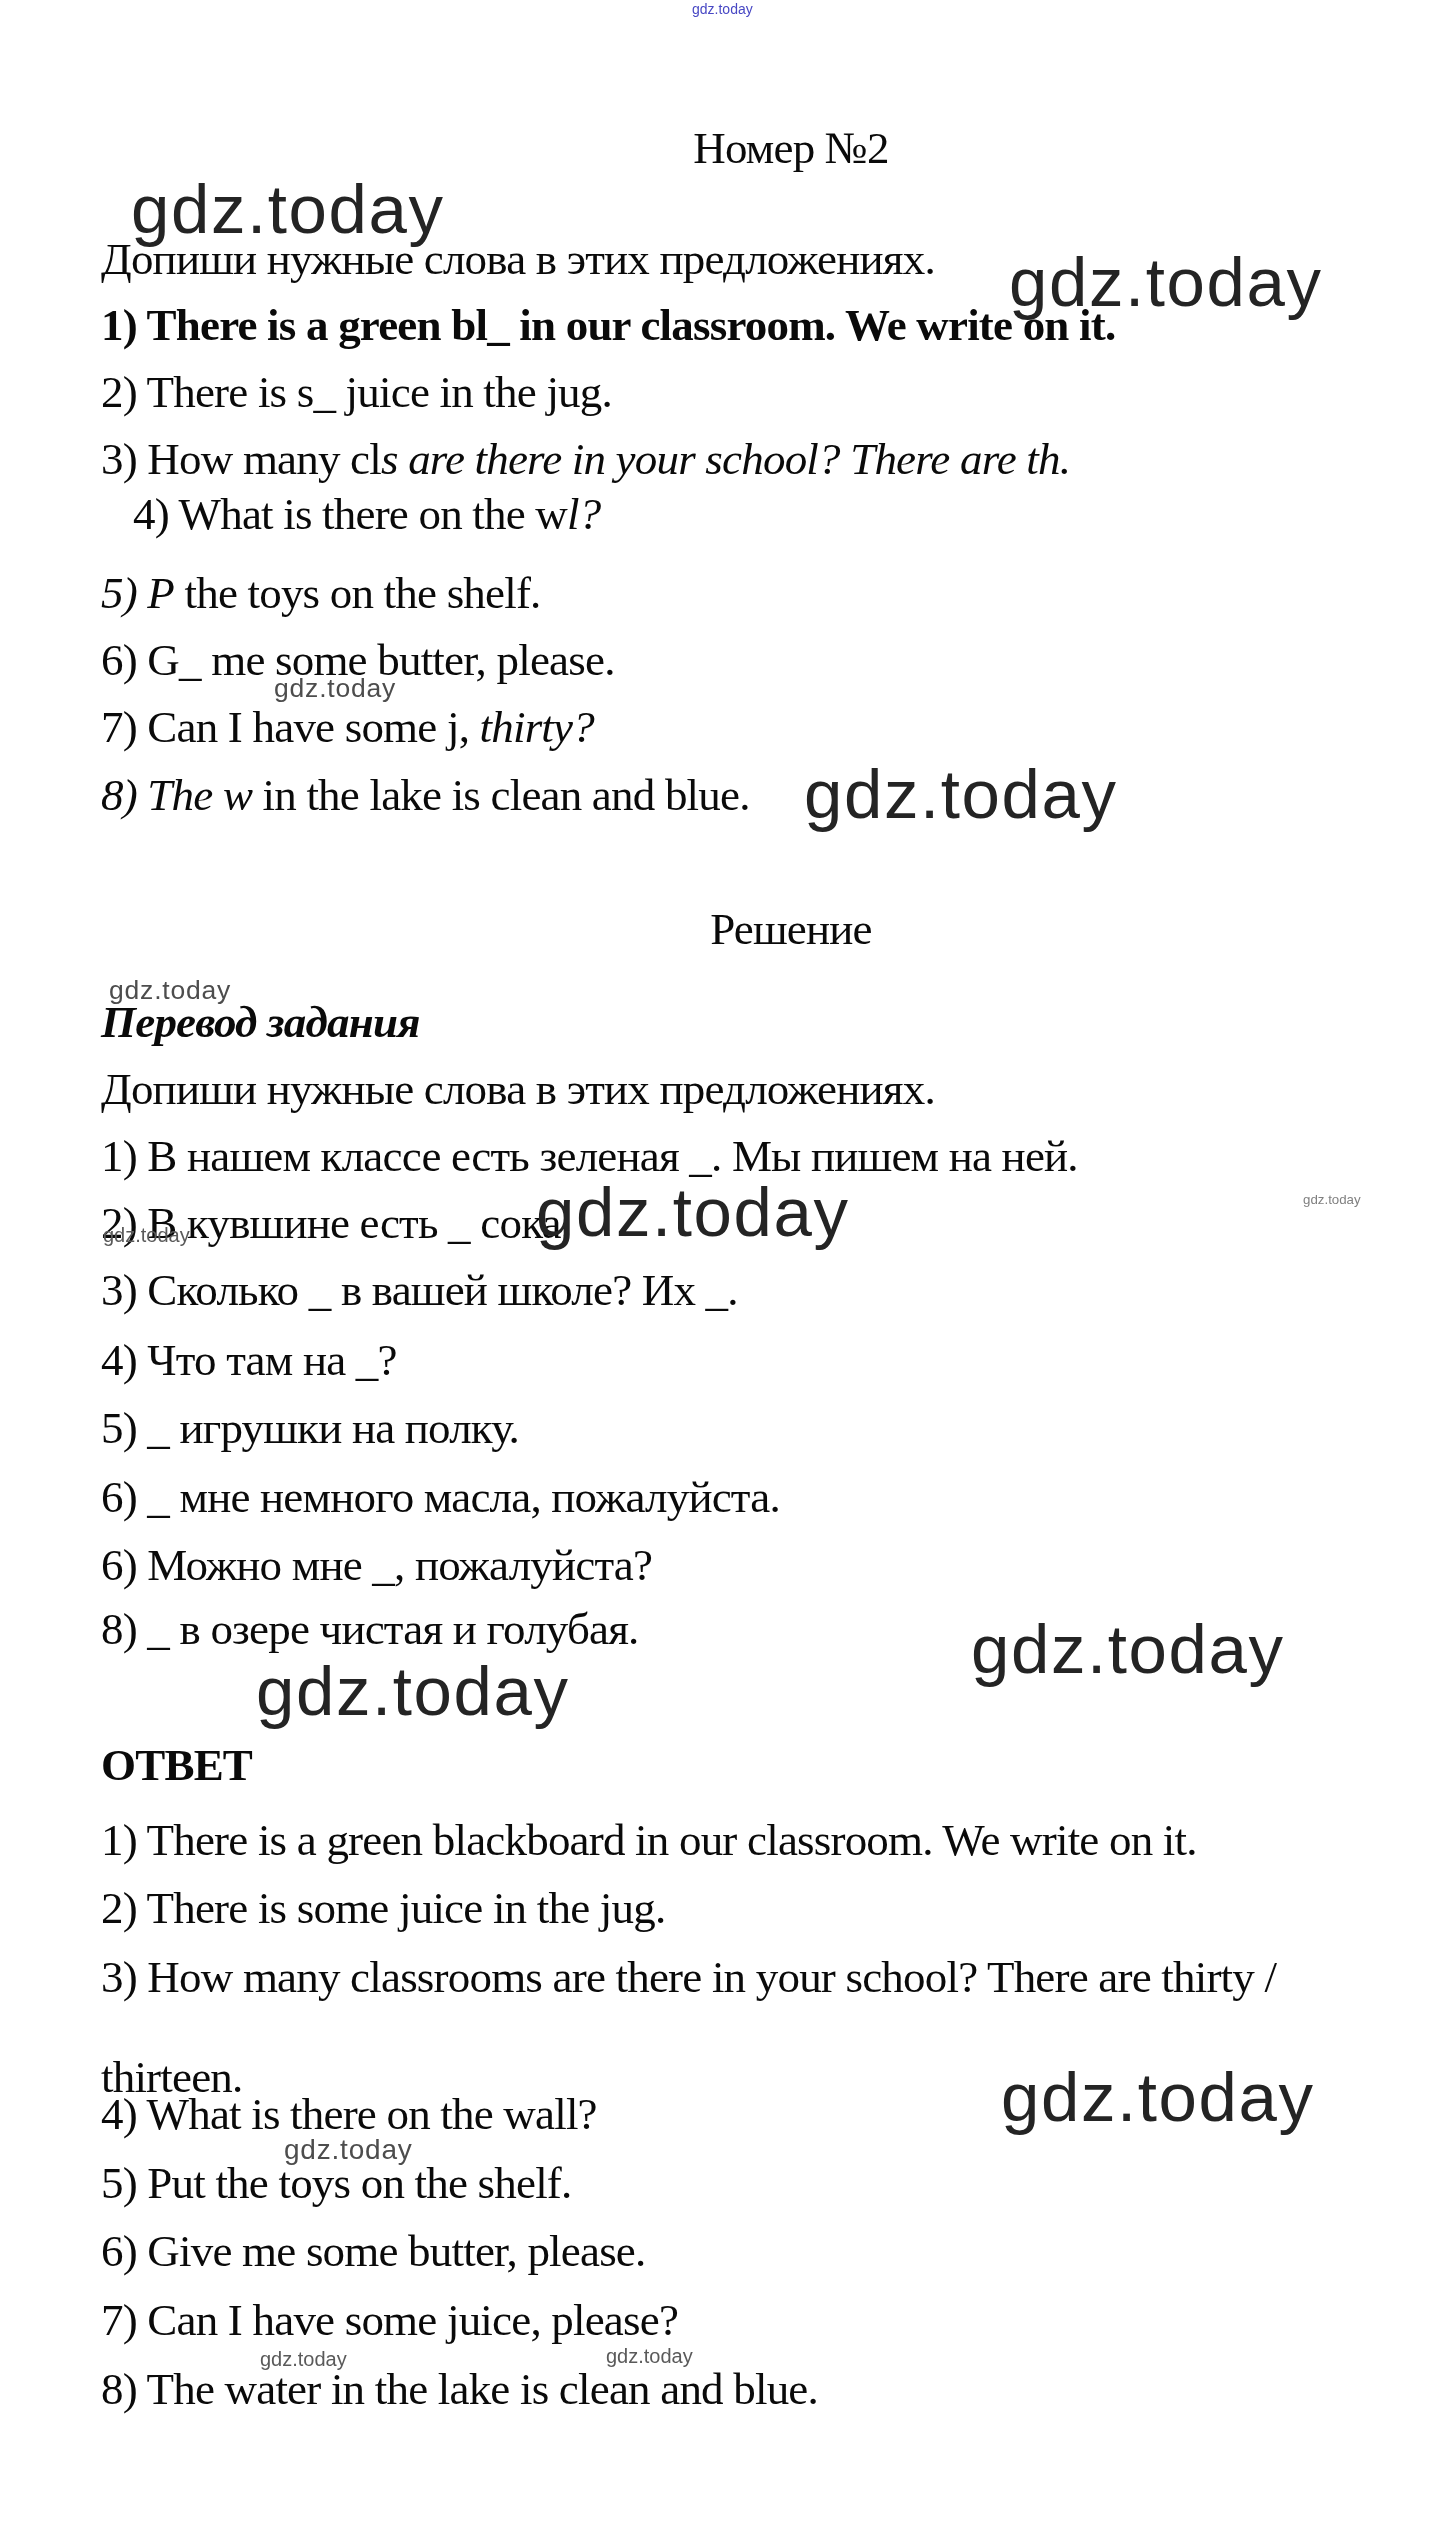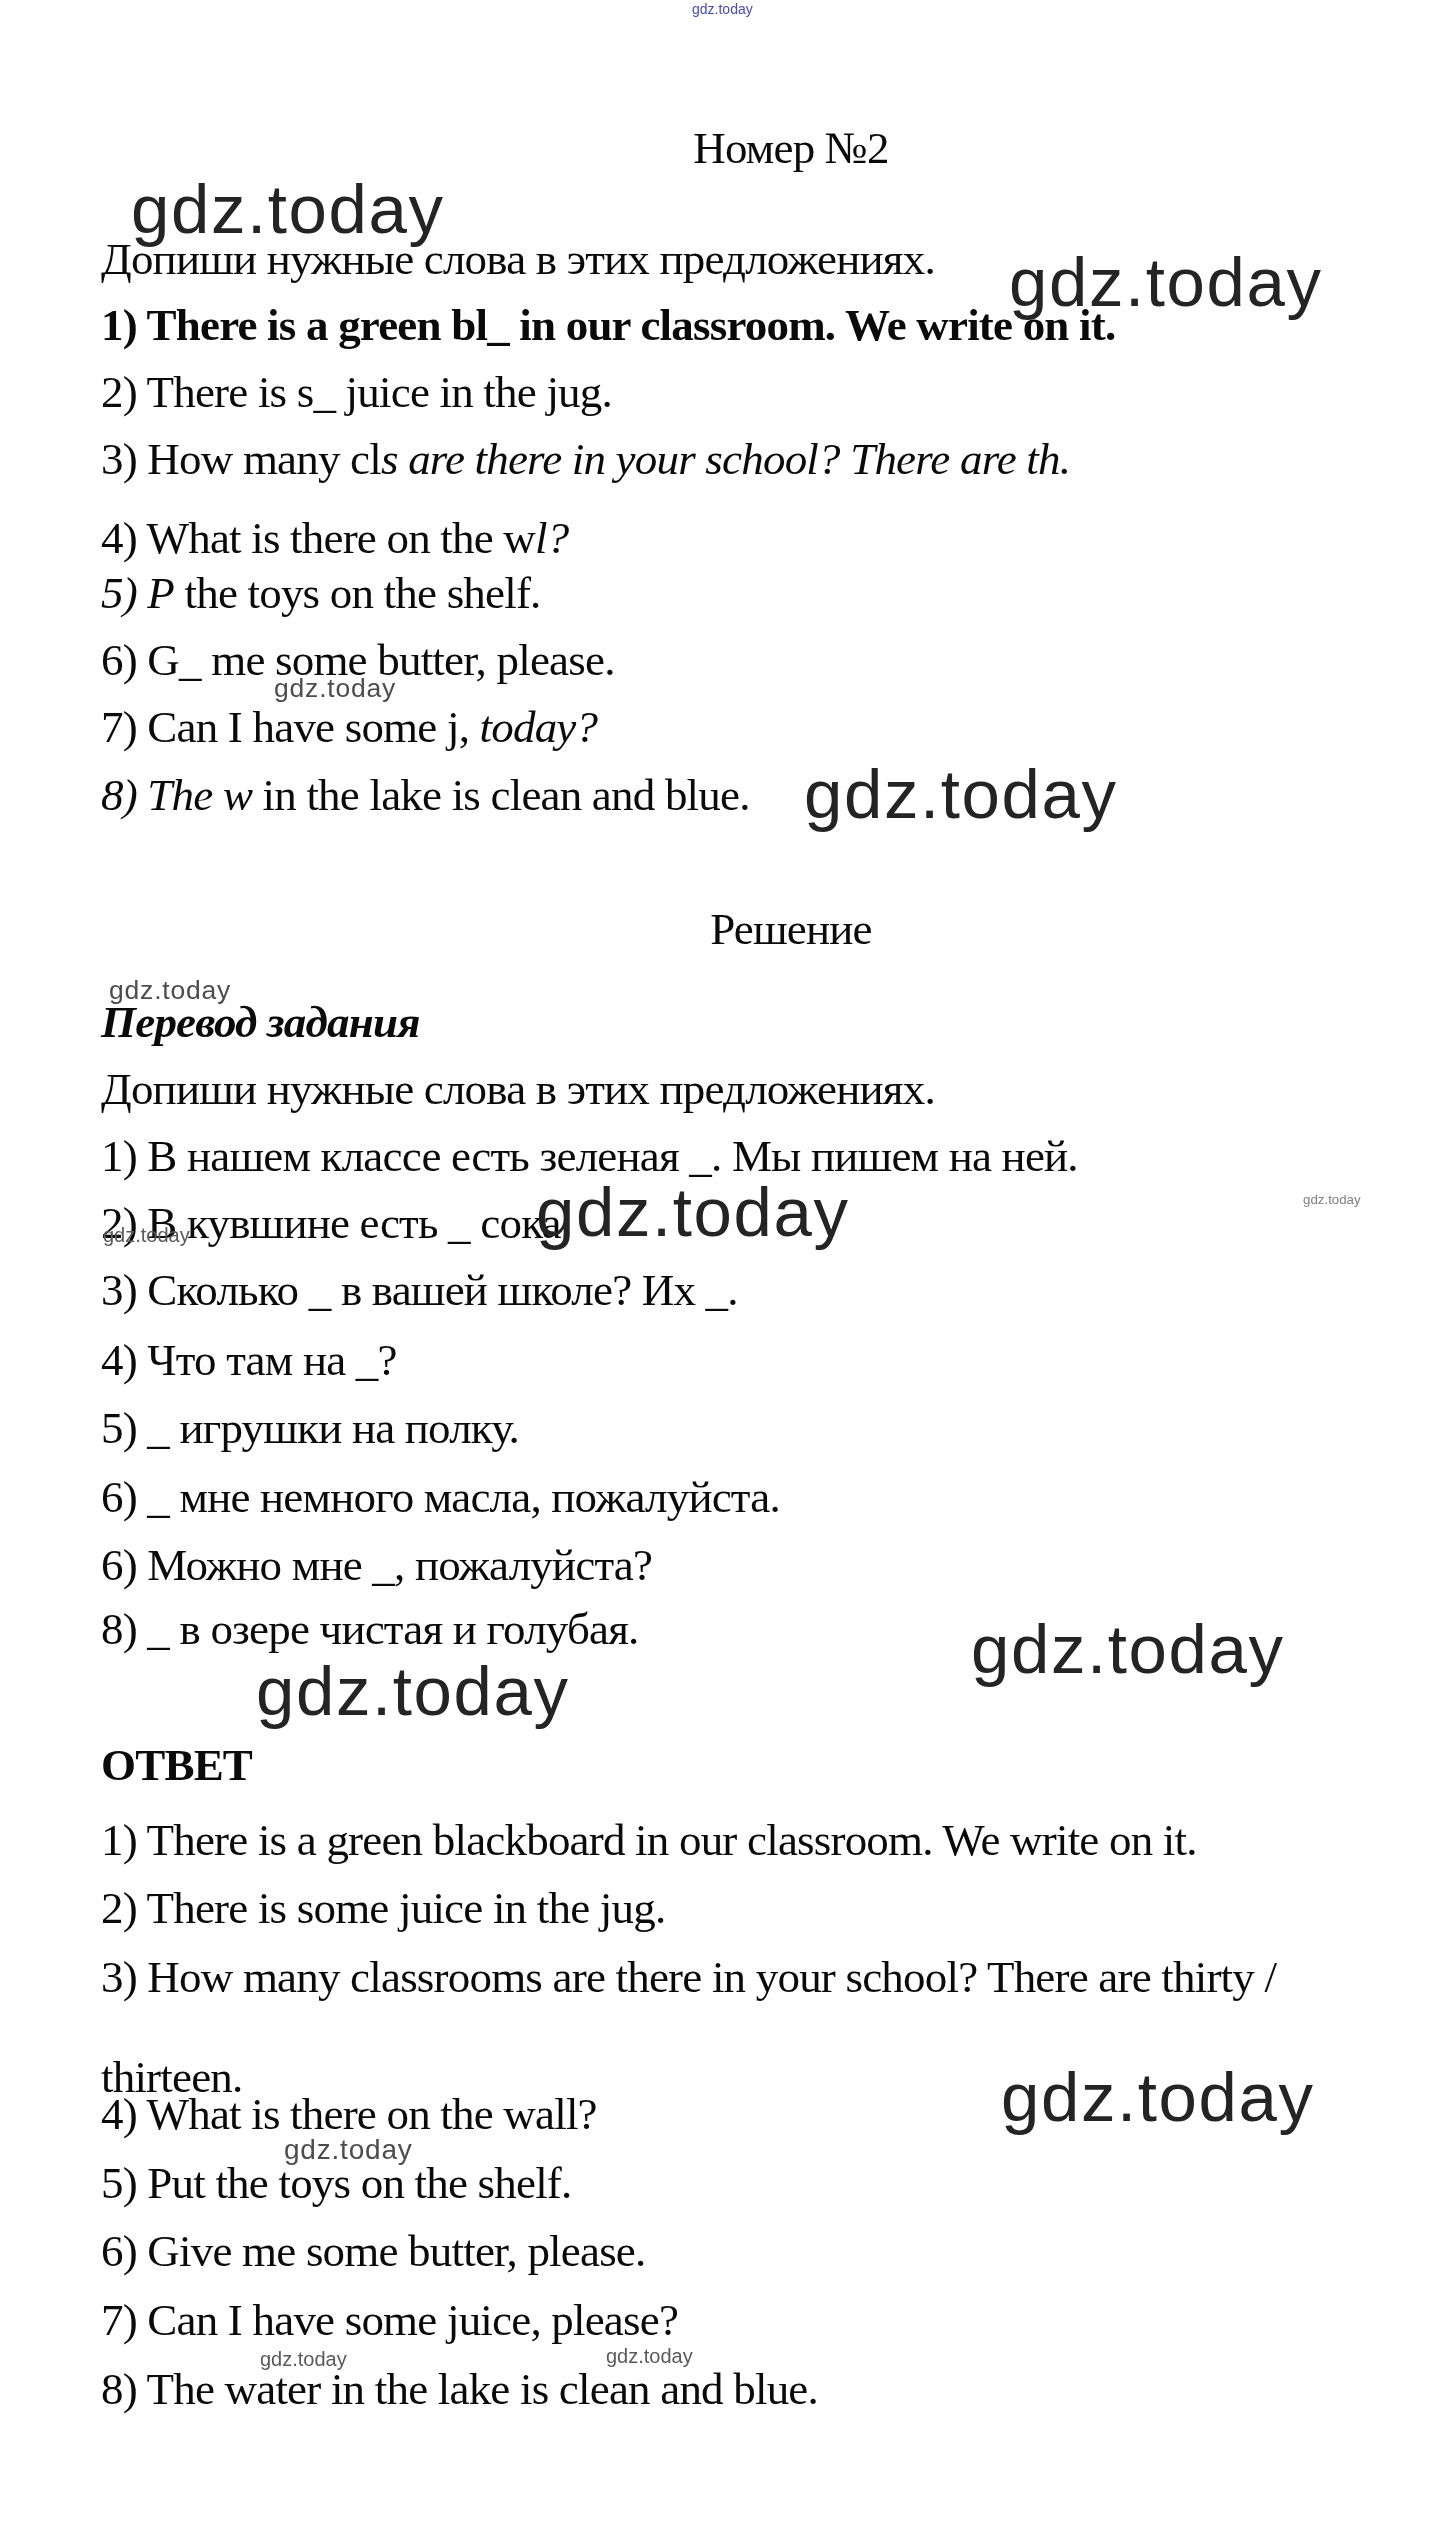--- a/index.html
+++ b/index.html
@@ -51,24 +51,24 @@
 
 <span class="wm wm-big" style="left:131px; top:175px;">gdz.today</span>
 
 <div class="line" style="top:237px;">Допиши нужные слова в этих предложениях.</div>
 
 <span class="wm wm-big" style="left:1009px; top:248px;">gdz.today</span>
 
 <div class="line" style="top:303px;font-weight:bold;"><span>1) There is a green bl_ in our classroom. We write on it.</span><span class="it"></span><span></span></div>
 <div class="line" style="top:370px;"><span>2) There is s_ juice in the jug.</span><span class="it"></span><span></span></div>
 <div class="line" style="top:437px;"><span>3) How many cl</span><span class="it">s are there in your school? There are th.</span><span></span></div>
-<div class="line" style="top:516px;"><span>4) What is there on the w</span><span class="it">l?</span><span></span></div>
+<div class="line" style="top:492px;margin-left:32px;"><span>4) What is there on the w</span><span class="it">l?</span><span></span></div>
 <div class="line" style="top:571px;"><span></span><span class="it">5) P</span><span> the toys on the shelf.</span></div>
 <div class="line" style="top:638px;"><span>6) G_ me some butter, please.</span><span class="it"></span><span></span></div>
-<div class="line" style="top:705px;"><span>7) Can I have some j, </span><span class="it">today?</span><span></span></div>
+<div class="line" style="top:705px;"><span>7) Can I have some j, </span><span class="it">thirty?</span><span></span></div>
 <div class="line" style="top:773px;"><span class="it">8) The w</span><span> in the lake is clean and blue.</span></div>
 
 <span class="wm wm-med2" style="left:274px; top:675px;">gdz.today</span>
 
 <span class="wm wm-big" style="left:804px; top:760px;">gdz.today</span>
 
 <div class="line center" style="top:907px;">Решение</div>
 
 <span class="wm wm-med2" style="left:109px; top:977px;">gdz.today</span>
 

